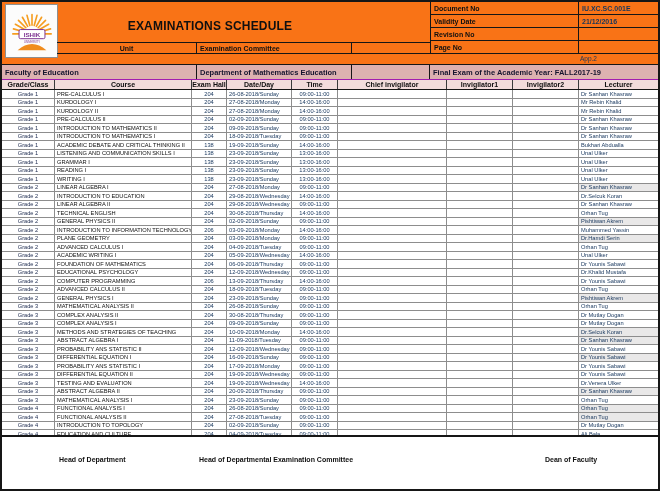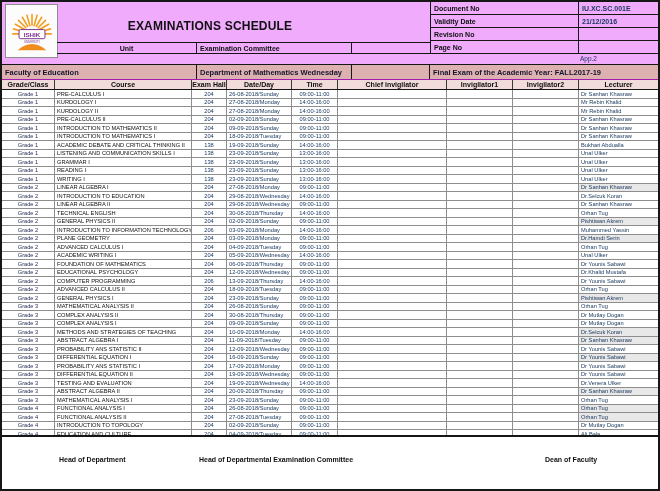--- a/index.html
+++ b/index.html
@@ -1,19 +1,19 @@
 <!DOCTYPE html>
 <html><head>
 <meta charset="utf-8">
 <style>
   * { box-sizing: border-box; margin: 0; padding: 0; }
   html,body { width:660px; height:491px; background:#e8e8e8; }
   body { font-family:"Liberation Sans", sans-serif; position:relative; }
   .page { position:absolute; left:0; top:0; width:660px; height:491px;
-          background:#f0abfc; border:2px solid #161616; }
+          background:#f97316; border:2px solid #161616; }
 
   
   .logo-box { position:absolute; left:3px; top:2px; width:53px; height:54px;
               border:1px solid #8f8f8f; background:#fcfcfc;
               display:flex; align-items:center; justify-content:center; }
   .title { position:absolute; left:58px; top:17px; width:300px; text-align:center;
            font-size:12px; font-weight:bold; color:#101010; letter-spacing:.2px; }
   .docinfo { position:absolute; left:428px; top:0; width:228px; height:52px;
              border-left:1px solid #161616; }
   .drow { display:flex; height:13px; border-bottom:1px solid #161616; }
@@ -121,21 +121,21 @@
   <div class="appendix">App.2</div>
 
   <div class="unit-row">
     <div class="u1">Unit</div>
     <div class="u2">Examination Committee</div>
     <div class="u3"></div>
   </div>
 
   <div class="band">
     <div class="bc b1">Faculty of Education</div>
-    <div class="bc b2">Department of Mathematics Wednesday</div>
+    <div class="bc b2">Department of Mathematics Education</div>
     <div class="bc b3"></div>
     <div class="bc b4">Final Exam of the Academic Year: FALL2017-19</div>
   </div>
 
   <div class="cols">
     <div class="hc w0">Grade/Class</div>
     <div class="hc w1">Course</div>
     <div class="hc w2">Exam Hall</div>
     <div class="hc w3">Date/Day</div>
     <div class="hc w4">Time</div>

